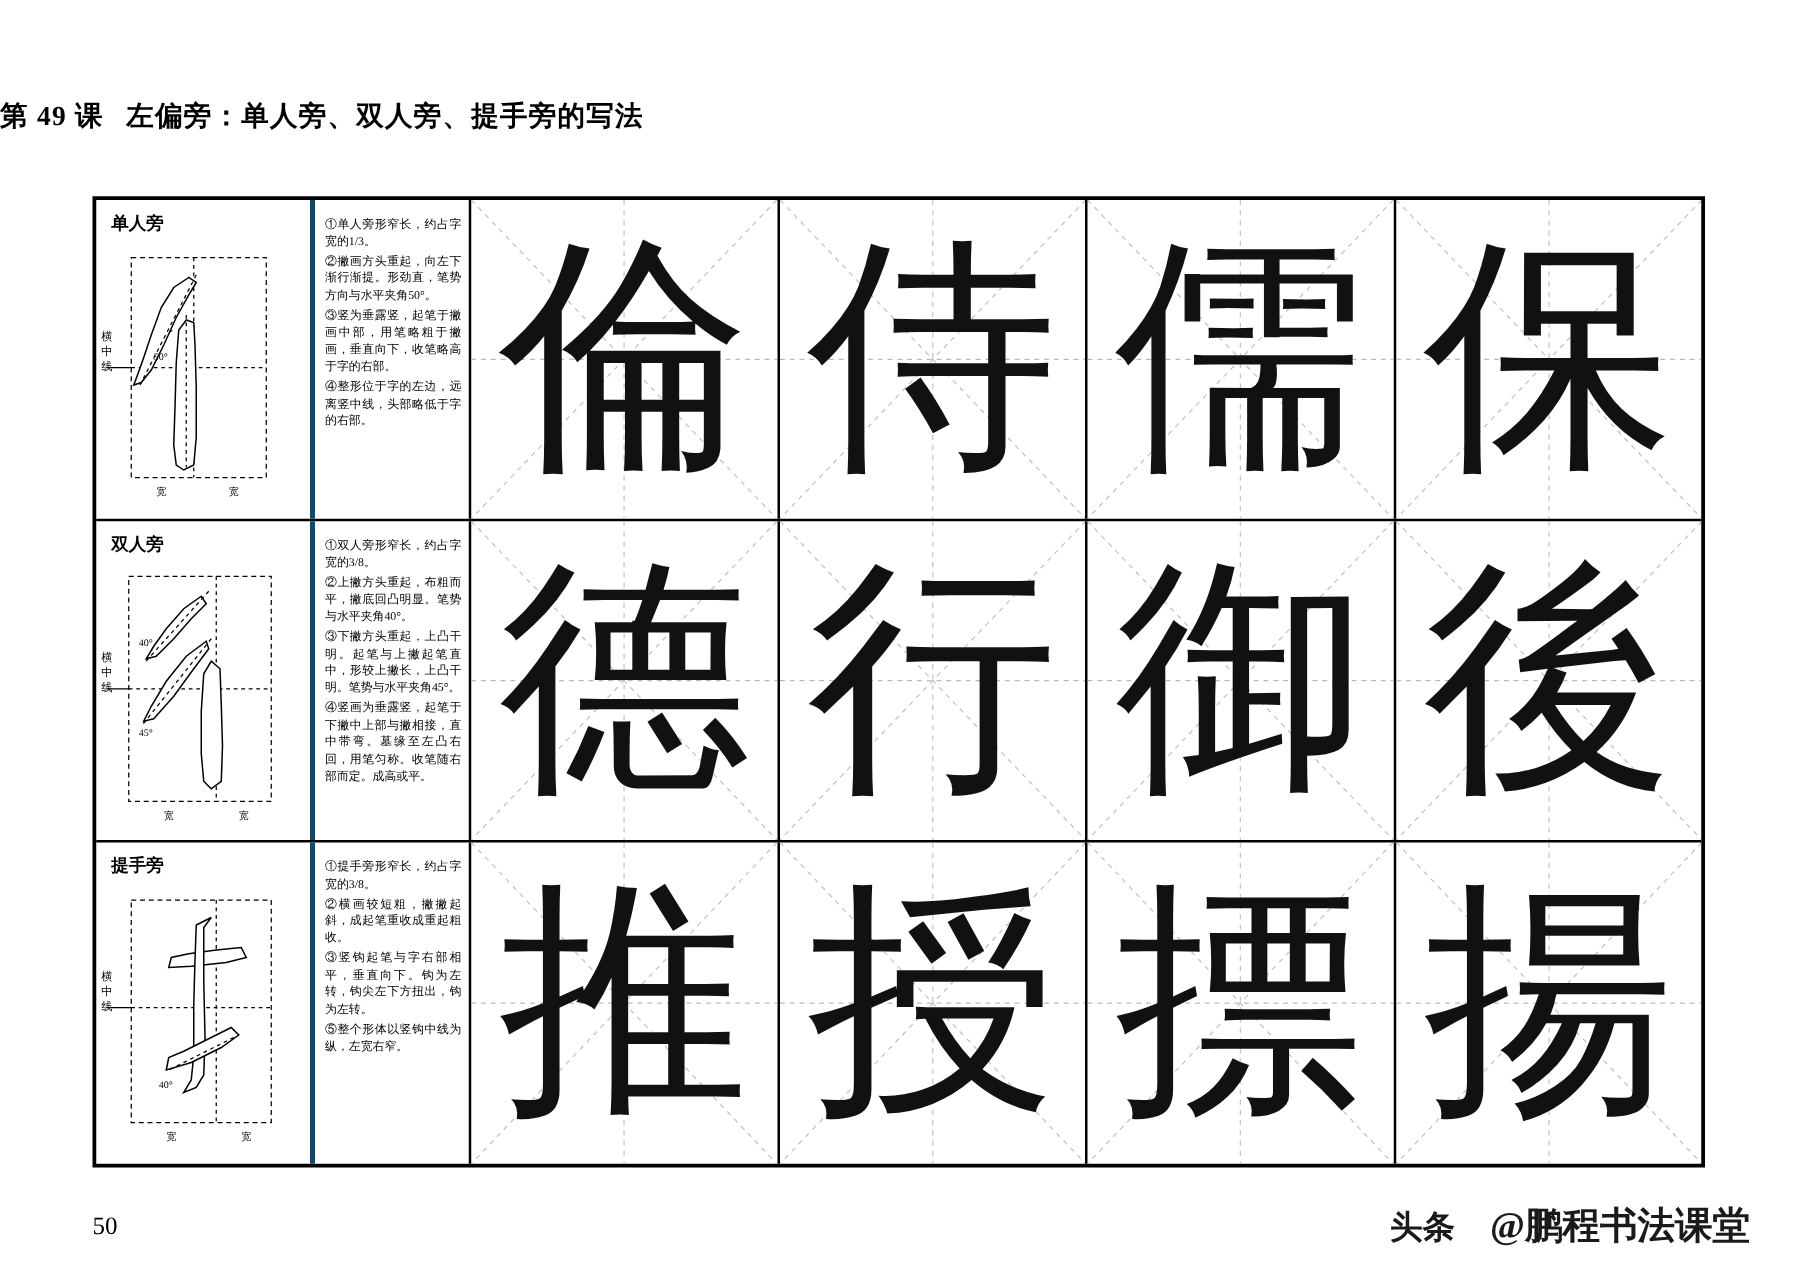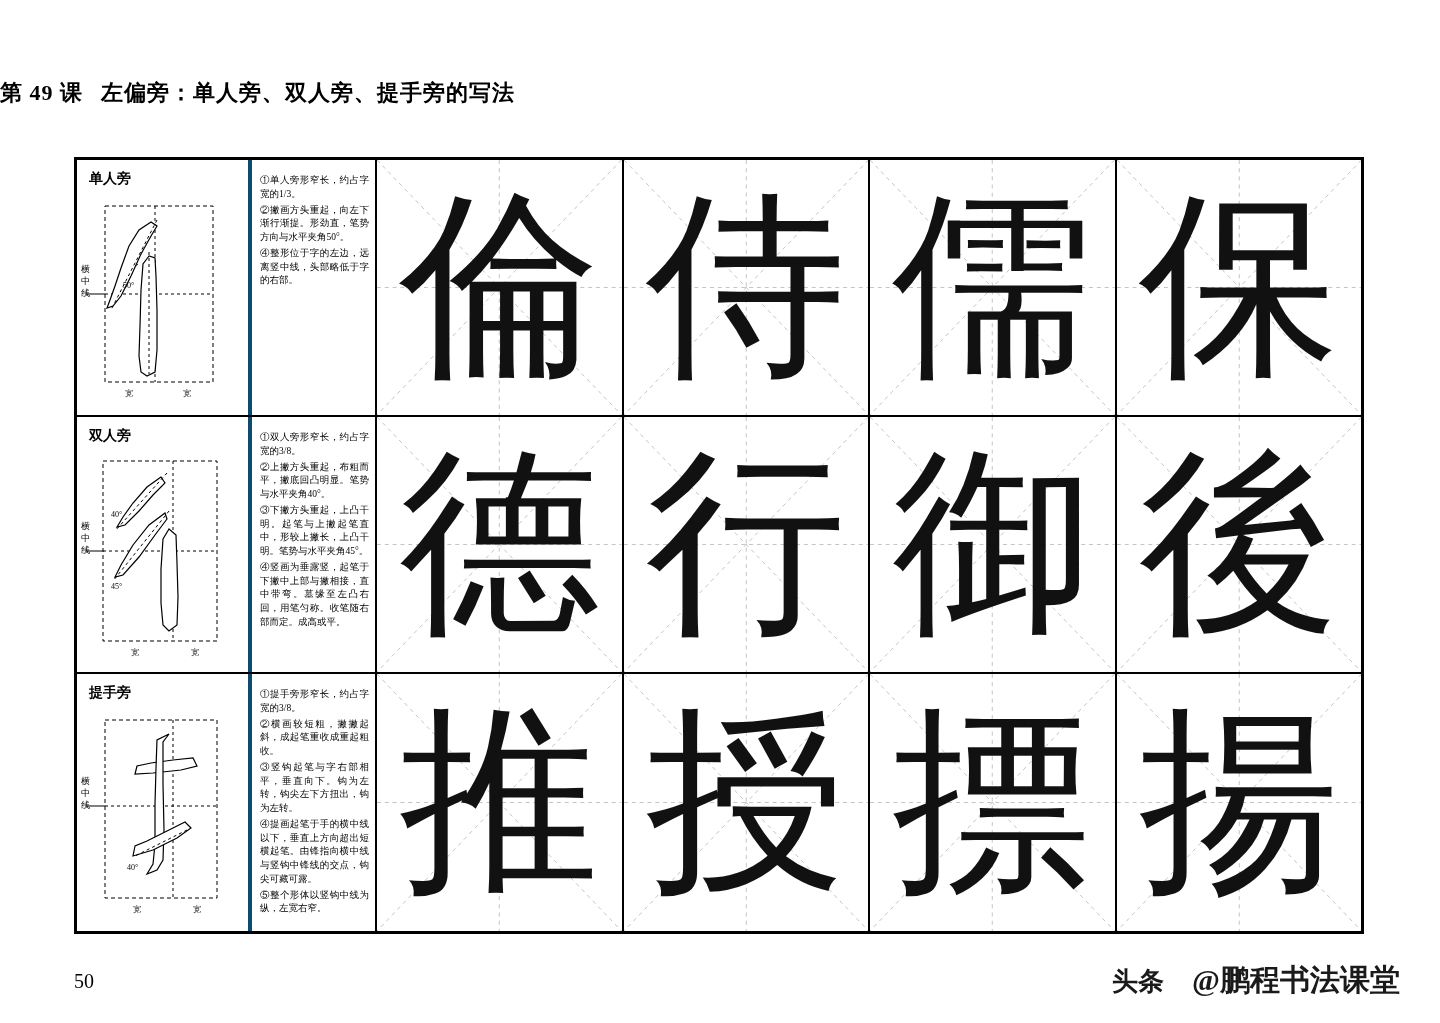--- a/index.html
+++ b/index.html
@@ -164,20 +164,21 @@
           <text x="46" y="128" font-size="8" font-family="Liberation Serif, serif">50°</text>
           <text x="48" y="236" font-size="8" font-family="Liberation Serif, serif">宽</text>
           <text x="106" y="236" font-size="8" font-family="Liberation Serif, serif">宽</text>
         </svg>
       </div>
 
       <div class="notes-cell">
         <ul class="notes-list">
           <li>①单人旁形窄长，约占字宽的1/3。</li>
           <li>②撇画方头重起，向左下渐行渐提。形劲直，笔势方向与水平夹角50°。</li>
+          <li>③竖为垂露竖，起笔于撇画中部，用笔略粗于撇画，垂直向下，收笔略高于字的右部。</li>
           <li>④整形位于字的左边，远离竖中线，头部略低于字的右部。</li>
         </ul>
       </div>
 
       <div class="char-cell">
         <svg class="grid-lines" width="100%" height="100%" preserveAspectRatio="none" viewBox="0 0 100 100">
           <g stroke="#bbb" stroke-width="0.35" stroke-dasharray="1.6,1.6" fill="none">
             <line x1="0" y1="0" x2="100" y2="100"></line>
               <line x1="100" y1="0" x2="0" y2="100"></line>
             <line x1="50" y1="0" x2="50" y2="100"></line>
@@ -336,21 +337,20 @@
           <text x="56" y="238" font-size="8" font-family="Liberation Serif, serif">宽</text>
           <text x="116" y="238" font-size="8" font-family="Liberation Serif, serif">宽</text>
         </svg>
       </div>
 
       <div class="notes-cell">
         <ul class="notes-list">
           <li>①提手旁形窄长，约占字宽的3/8。</li>
           <li>②横画较短粗，撇撇起斜，成起笔重收成重起粗收。</li>
           <li>③竖钩起笔与字右部相平，垂直向下。钩为左转，钩尖左下方扭出，钩为左转。</li>
-          <li>④提画起笔于手的横中线以下，垂直上方向超出短横起笔。由锋指向横中线与竖钩中锋线的交点，钩尖可藏可露。</li>
           <li>⑤整个形体以竖钩中线为纵，左宽右窄。</li>
         </ul>
       </div>
 
       <div class="char-cell">
         <svg class="grid-lines" width="100%" height="100%" preserveAspectRatio="none" viewBox="0 0 100 100">
           <g stroke="#bbb" stroke-width="0.35" stroke-dasharray="1.6,1.6" fill="none">
             <line x1="0" y1="0" x2="100" y2="100"></line>
               <line x1="100" y1="0" x2="0" y2="100"></line>
             <line x1="50" y1="0" x2="50" y2="100"></line>

